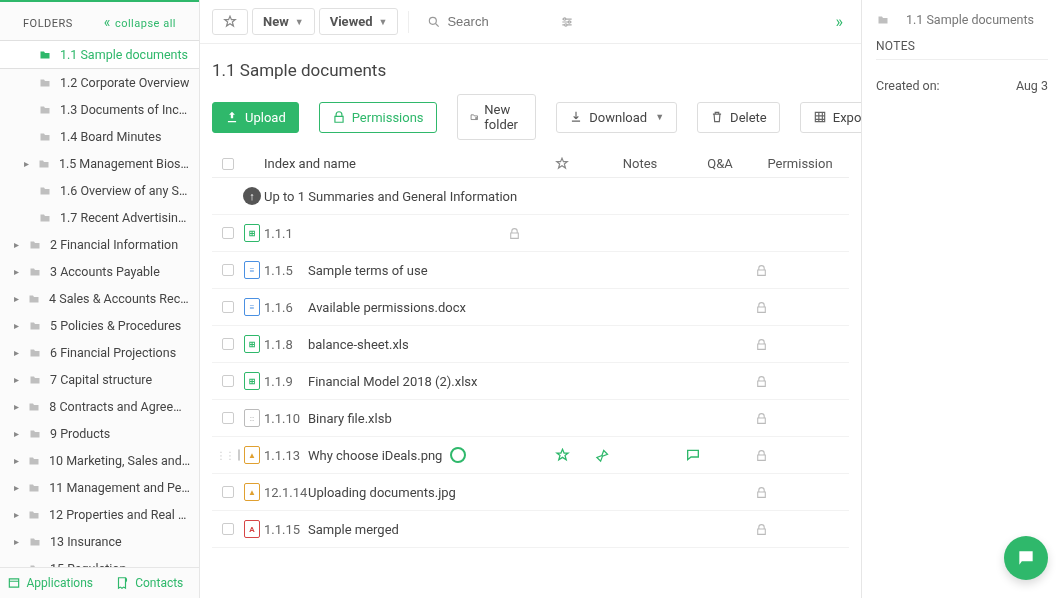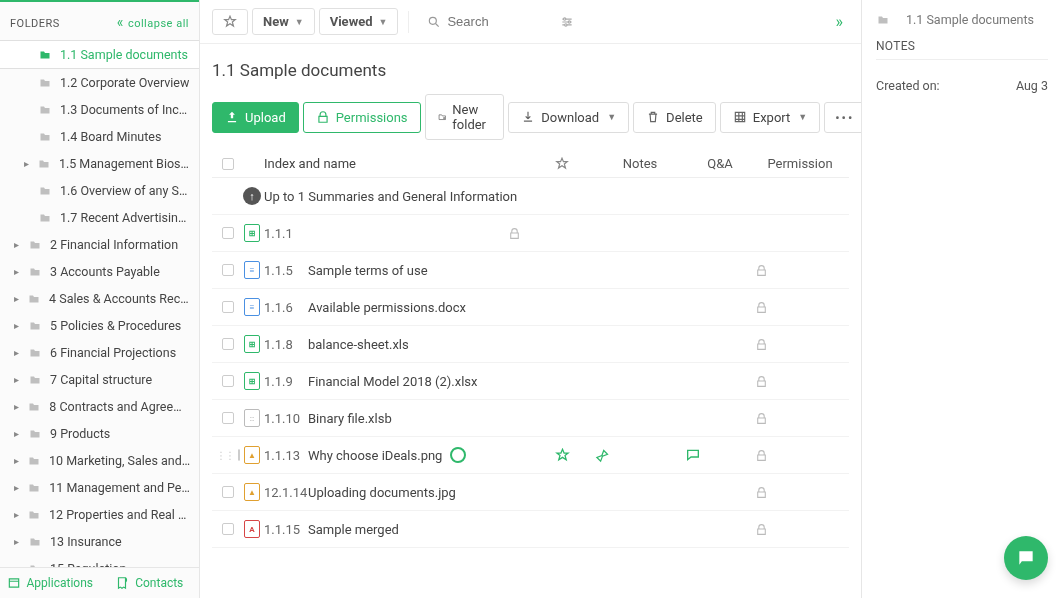--- a/index.html
+++ b/index.html
@@ -1,21 +1,21 @@
 <!DOCTYPE html>
 <html><head>
 <meta charset="utf-8">
 <style>
   * { box-sizing: border-box; margin: 0; padding: 0; }
   body { font-family: -apple-system, BlinkMacSystemFont, "Segoe UI", Roboto, Arial, sans-serif; font-size: 13px; color: #333; background: #fff; width: 1062px; height: 598px; overflow: hidden; display: flex; }
   
   
   .sidebar { width: 200px; border-right: 1px solid #e6e6e6; display: flex; flex-direction: column; background: #fbfbfb; }
   .sidebar-top { border-top: 2px solid #2fb86b; height: 6px; }
-  .sidebar-header { display: flex; align-items: center; justify-content: space-between; padding: 8px 10px; font-size: 11px; letter-spacing: 0.5px; color: #555; }
+  .sidebar-header { display: flex; align-items: center; justify-content: space-between; padding: 8px 23px; font-size: 11px; letter-spacing: 0.5px; color: #555; }
   .sidebar-header .collapse { color: #2fb86b; cursor: pointer; font-size: 11px; display: flex; align-items: center; gap: 4px;}
   .collapse-chevron { font-size: 14px; color:#2fb86b; padding-bottom:2px; }
   .folder-tree { flex: 1; overflow-y: auto; }
   .tree-row { display: flex; align-items: center; padding: 6px 8px 6px 14px; cursor: pointer; font-size: 12.5px; color: #444; white-space: nowrap; overflow: hidden; text-overflow: ellipsis; }
   .tree-row.active { background: #fff; border: 1px solid #e0e0e0; border-left: none; border-right: none; }
   .tree-row.child { padding-left: 38px; }
   .tree-row .caret { width: 10px; color:#888; font-size:10px; margin-right:4px; }
   .folder-icon { width: 14px; height: 12px; margin-right: 8px; flex-shrink:0; }
   .folder-icon.grey svg path { fill:#bfbfbf; }
   .folder-icon.green svg path { fill:#2fb86b; }
@@ -33,21 +33,21 @@
   .tb-item.bordered { border-color:#e0e0e0; }
   .tb-item .dd { font-size:9px; color:#888; margin-left:2px; }
   .search-wrap { display:flex; align-items:center; gap:6px; padding:4px 8px; color:#999; flex:0 0 auto; }
   .search-wrap input { border:none; outline:none; background:transparent; font-size:13px; color:#555; width:90px; }
   .spacer { flex:1; }
   .expand-arrow { color:#2fb86b; font-size:16px; padding:4px 6px; cursor:pointer; }
 
   .content-area { padding: 16px 12px 12px 12px; overflow-y:auto; flex:1; }
   .page-title { font-size:17px; color:#444; margin-bottom:14px; }
   
-  .actionbar { display:flex; align-items:center; gap:4px; margin-bottom:10px; }
+  .actionbar { display:flex; align-items:center; gap:20px; margin-bottom:10px; }
   .btn { display:flex; align-items:center; gap:6px; padding:7px 12px; border-radius:3px; border:1px solid #ddd; background:#fff; cursor:pointer; font-size:13px; color:#444; }
   .btn.primary { background:#2fb86b; border-color:#2fb86b; color:#fff; }
   .btn.primary-outline { background:#fff; border-color:#2fb86b; color:#2fb86b; }
   .btn svg { width:14px; height:14px; }
   .btn .dd-sm { font-size:9px; color:inherit; opacity:.7; margin-left:2px; }
 
   .grid { width:100%; }
   .grid-header { display:flex; align-items:center; padding:6px 4px; color:#555; border-bottom:1px solid #eee; font-size:13px; }
   .col-check { width:24px; display:flex; align-items:center; justify-content:center; }
   .col-icon { width:24px; display:flex; align-items:center; justify-content:center; }

